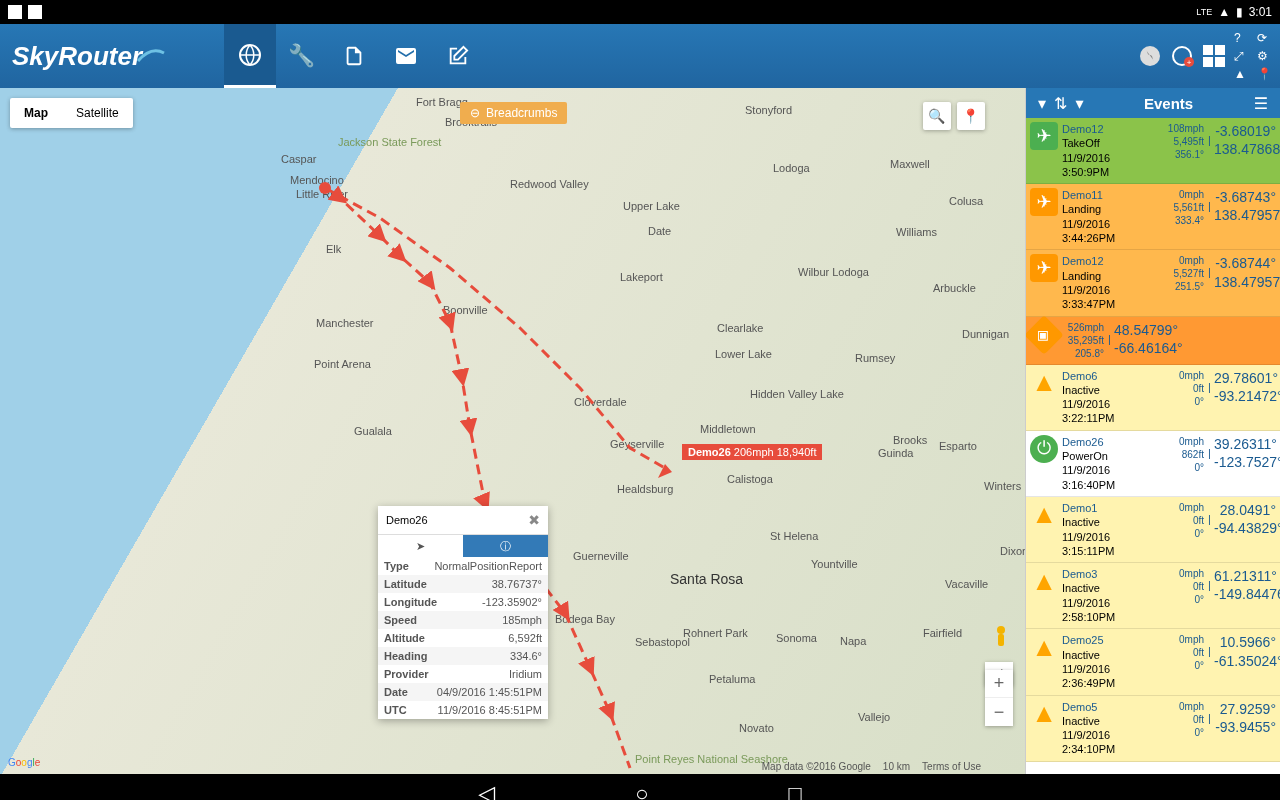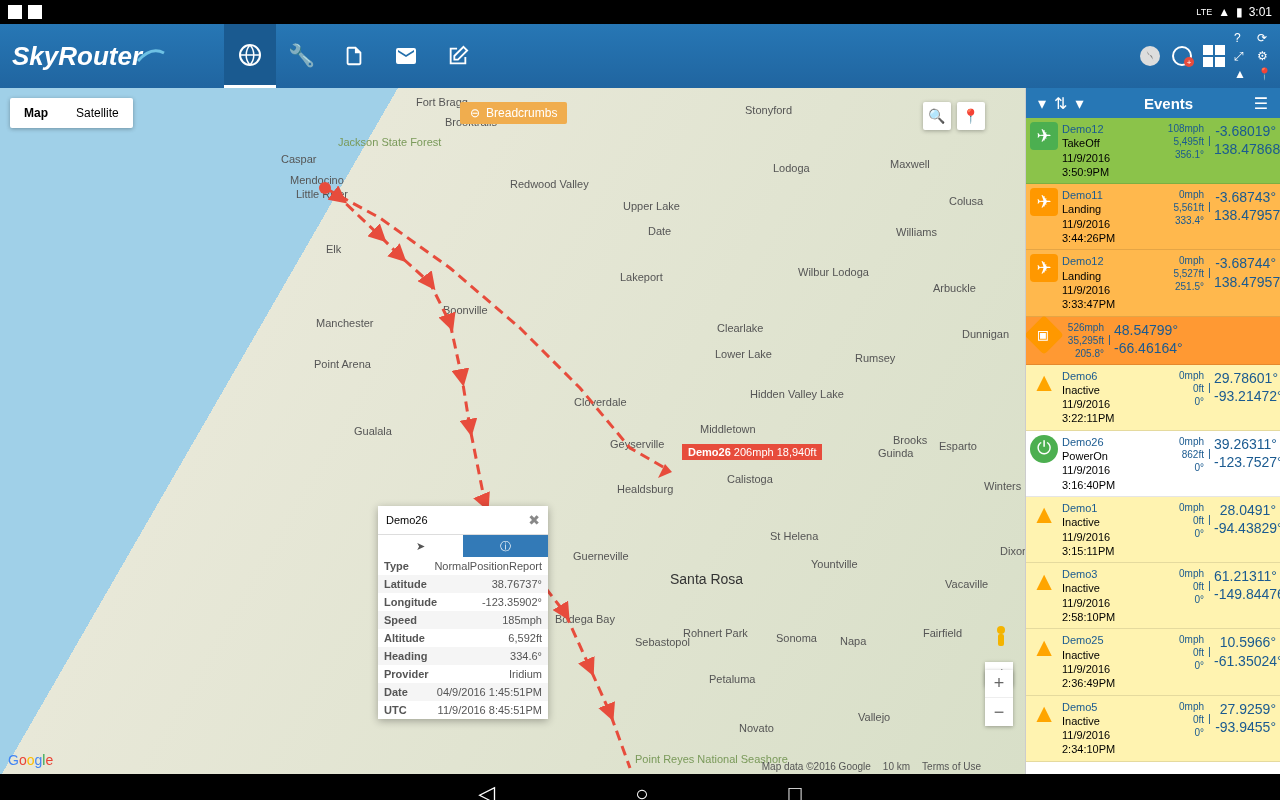--- a/index.html
+++ b/index.html
@@ -62,21 +62,21 @@
   .info-row span:first-child { font-weight: bold; color: #555; }
   .info-row span:last-child { margin-left: auto; color: #555; }
   
   
   .map-ctrl { position: absolute; right: 12px; background: #fff; box-shadow: 0 1px 4px rgba(0,0,0,0.3); z-index: 20; }
   .pegman { right: 12px; bottom: 120px; width: 24px; height: 30px; position: absolute; z-index: 20; }
   .zoom-ctrl { bottom: 48px; width: 28px; }
   .zoom-ctrl div { height: 28px; display: flex; align-items: center; justify-content: center; font-size: 18px; cursor: pointer; color: #666; }
   .zoom-ctrl div:first-child { border-bottom: 1px solid #eee; }
   .swap-ctrl { bottom: 88px; right: 12px; width: 28px; height: 24px; display: flex; align-items: center; justify-content: center; }
-  .google-logo { position: absolute; bottom: 6px; left: 8px; font-size: 14px; z-index: 20; }
+  .google-logo { position: absolute; bottom: 6px; left: 8px; font-size: 10px; z-index: 20; }
   .map-attrib { position: absolute; bottom: 2px; right: 44px; font-size: 10px; color: #555; z-index: 20; display: flex; gap: 12px; }
   
   
   .events { width: 255px; background: #fff; display: flex; flex-direction: column; border-left: 1px solid #ccc; }
   .events-header { height: 30px; background: #2777b5; color: #fff; display: flex; align-items: center; padding: 0 8px; font-size: 15px; }
   .events-header .title { flex: 1; text-align: center; font-weight: bold; }
   .eh-icon { font-size: 16px; padding: 0 4px; cursor: pointer; }
   .events-list { flex: 1; overflow-y: auto; }
   .event-row { display: flex; padding: 4px 4px; font-size: 11px; border-bottom: 1px solid rgba(0,0,0,0.1); gap: 4px; }
   .event-row.green { background: #8bc34a; }

